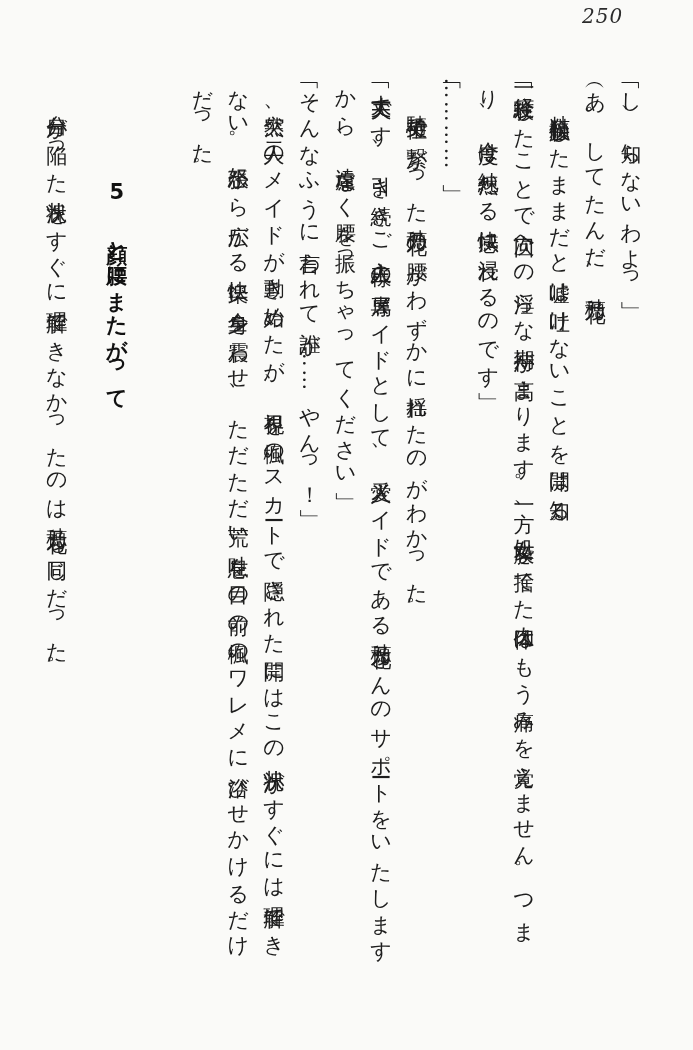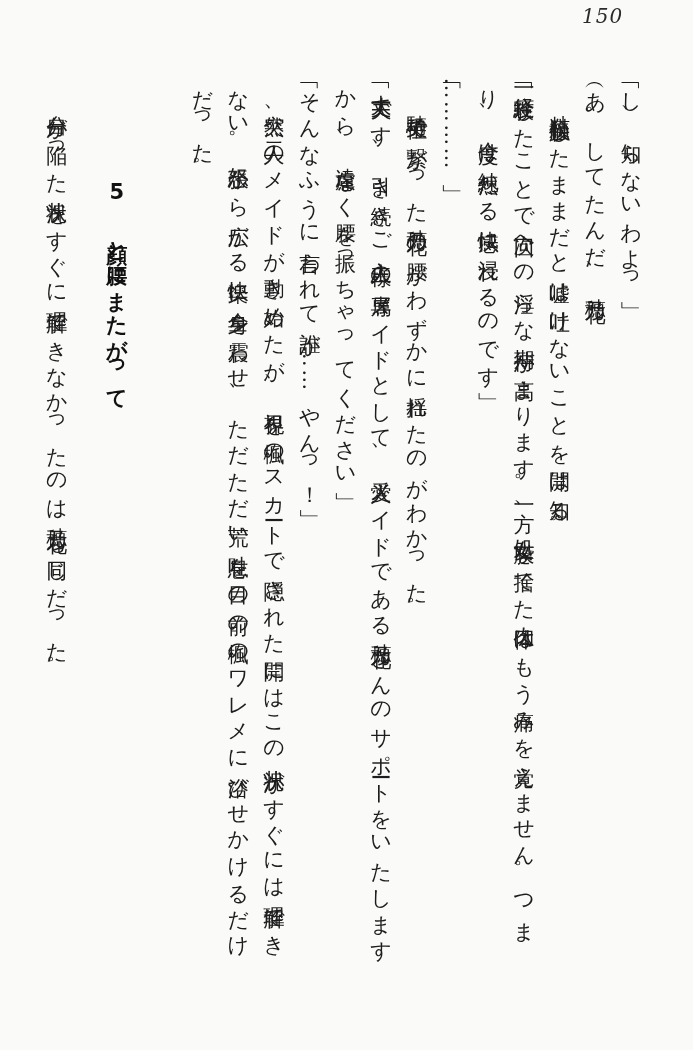--- a/index.html
+++ b/index.html
@@ -61,21 +61,21 @@
     text-orientation: upright;
     -webkit-text-orientation: upright;
     color: #111111;
   }
 </style>
 </head>
 <body>
 
 <div class="page">
 
-  <div class="page-number">150</div>
+  <div class="page-number">250</div>
 
   <div class="text-block">
 
     <p class="para">「し、知らないわよっ」</p>
 
     <p class="para">（あ。してたんだ、穂乃花）</p>
 
     <p class="para indent">粘膜接触したままだと嘘は吐けないことを開は知る。</p>
 
     <p class="para">「一度経験したことで次回への淫らな期待が高まります。一方、処女膜を捨てた肉体はもう痛みを覚えません。つまり、今度は純然たる快感に浸れるのです」</p>

